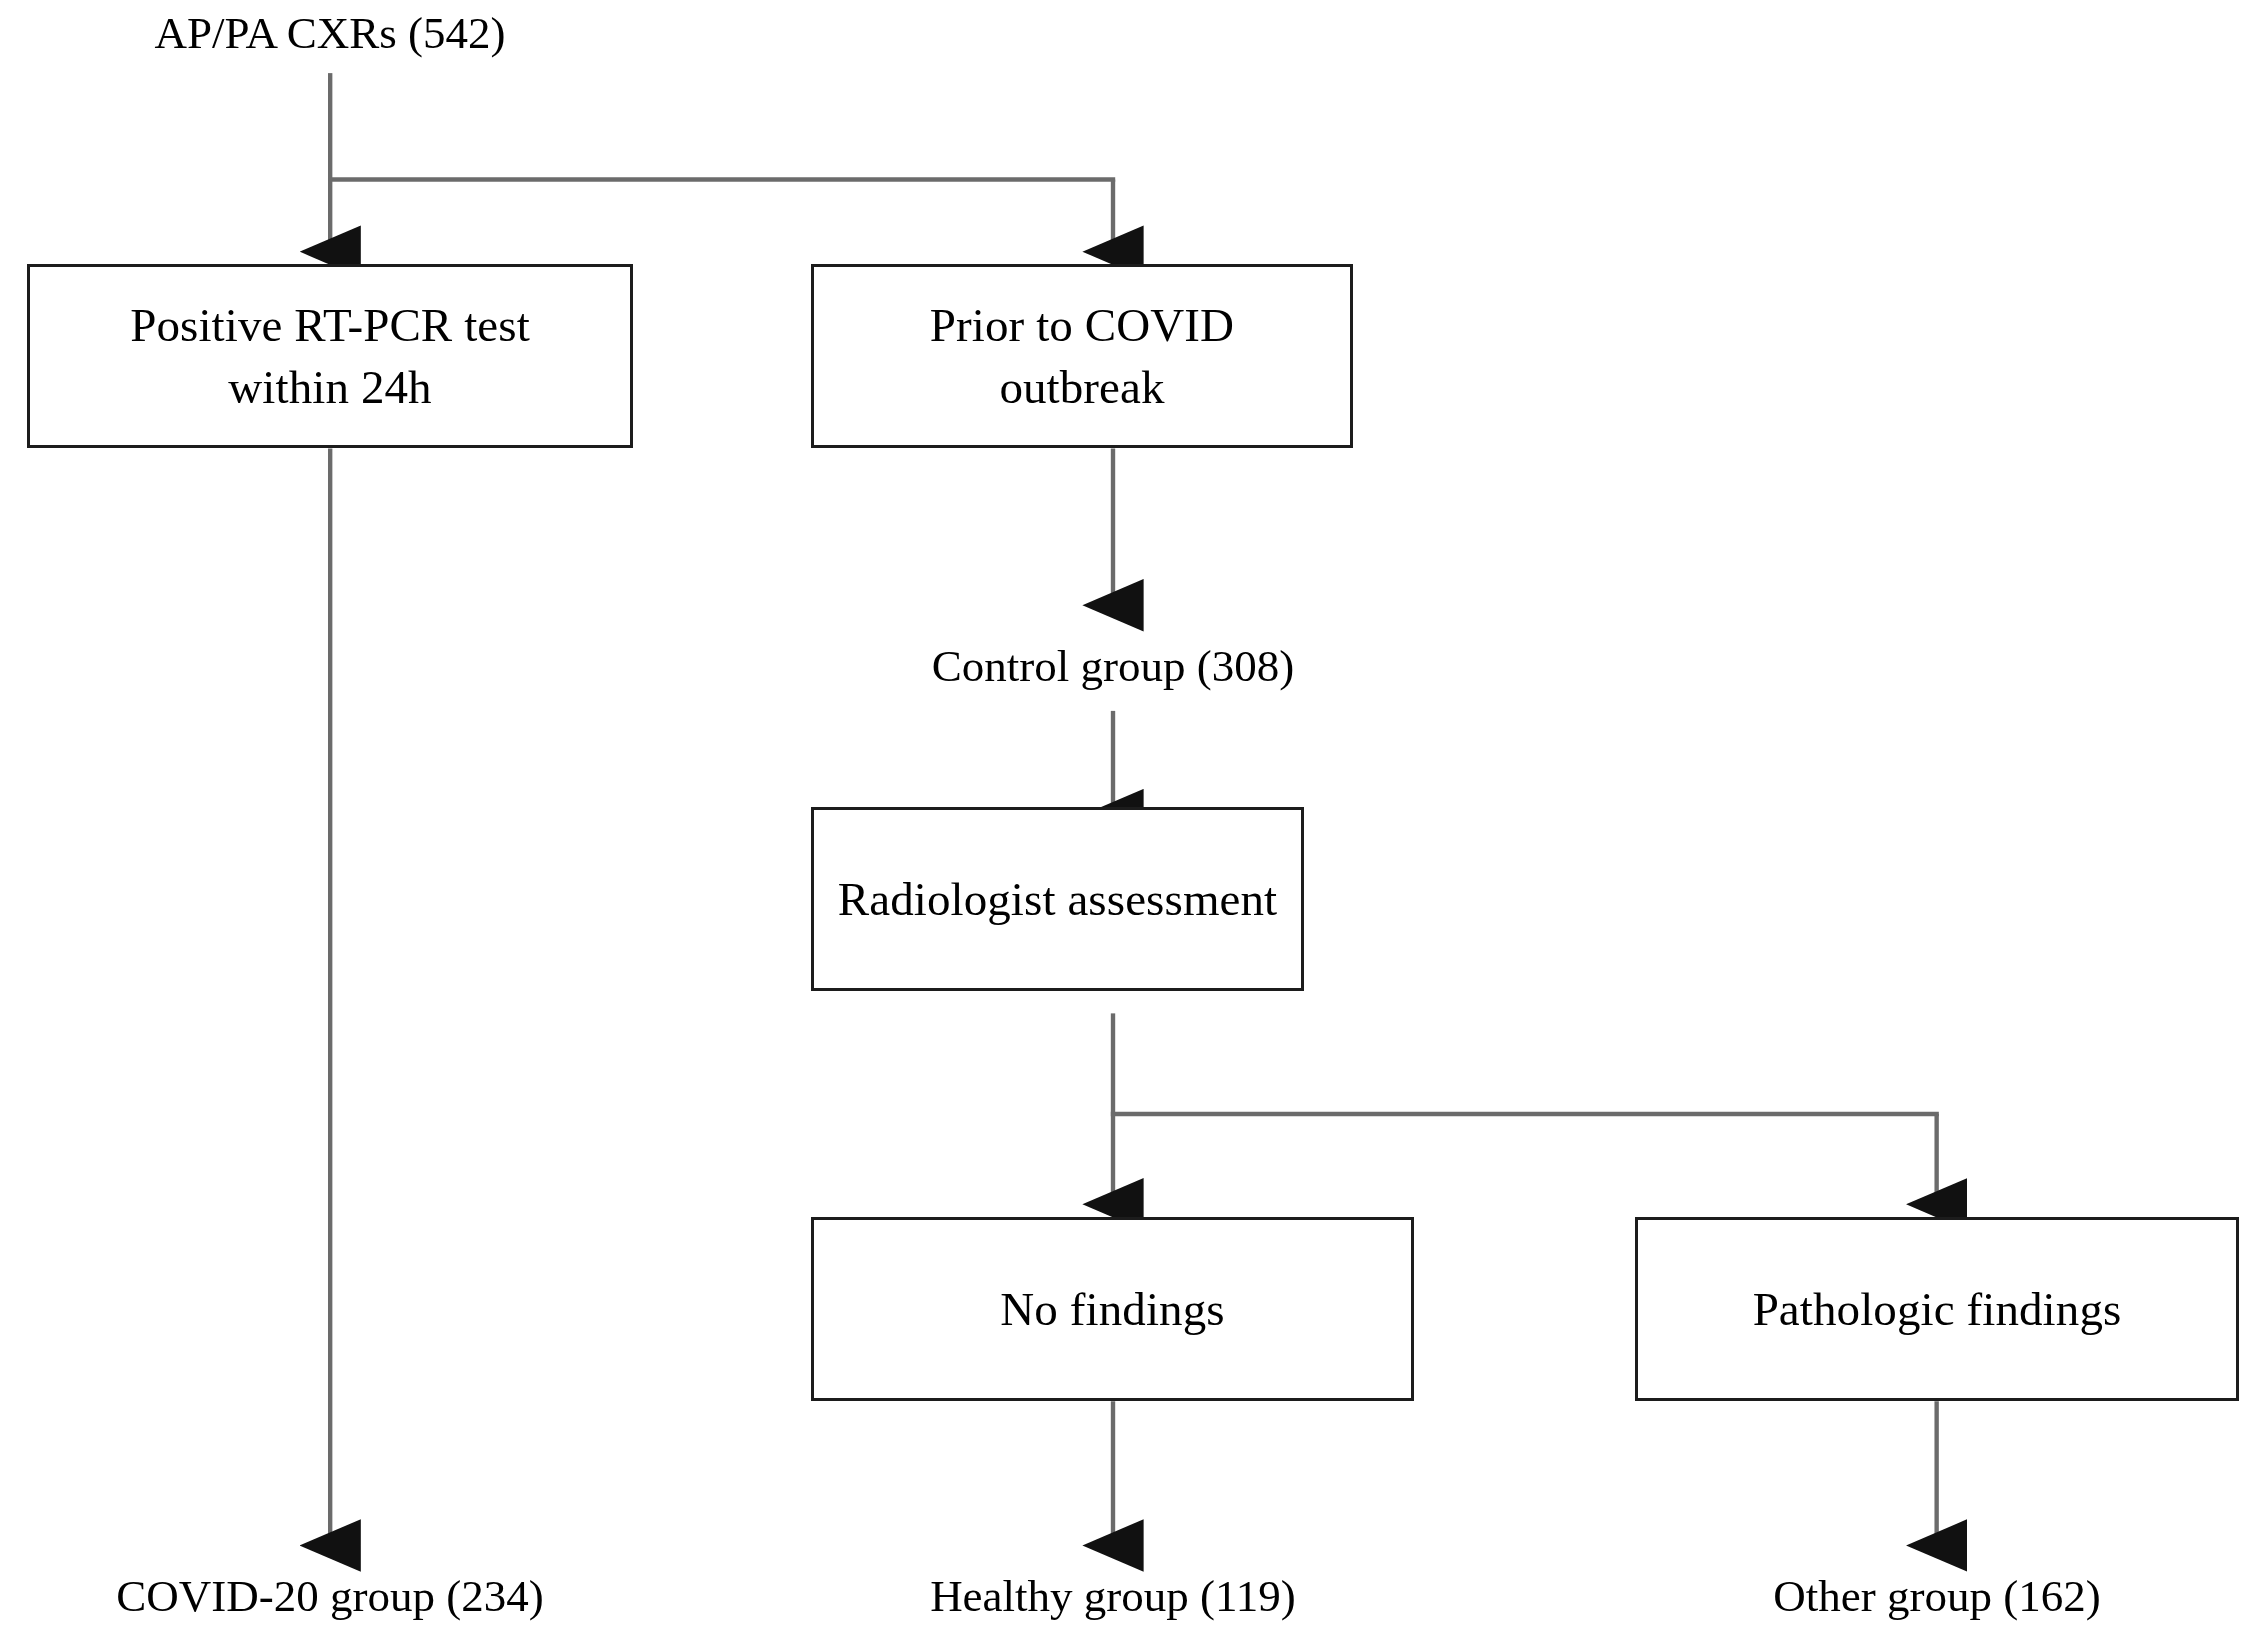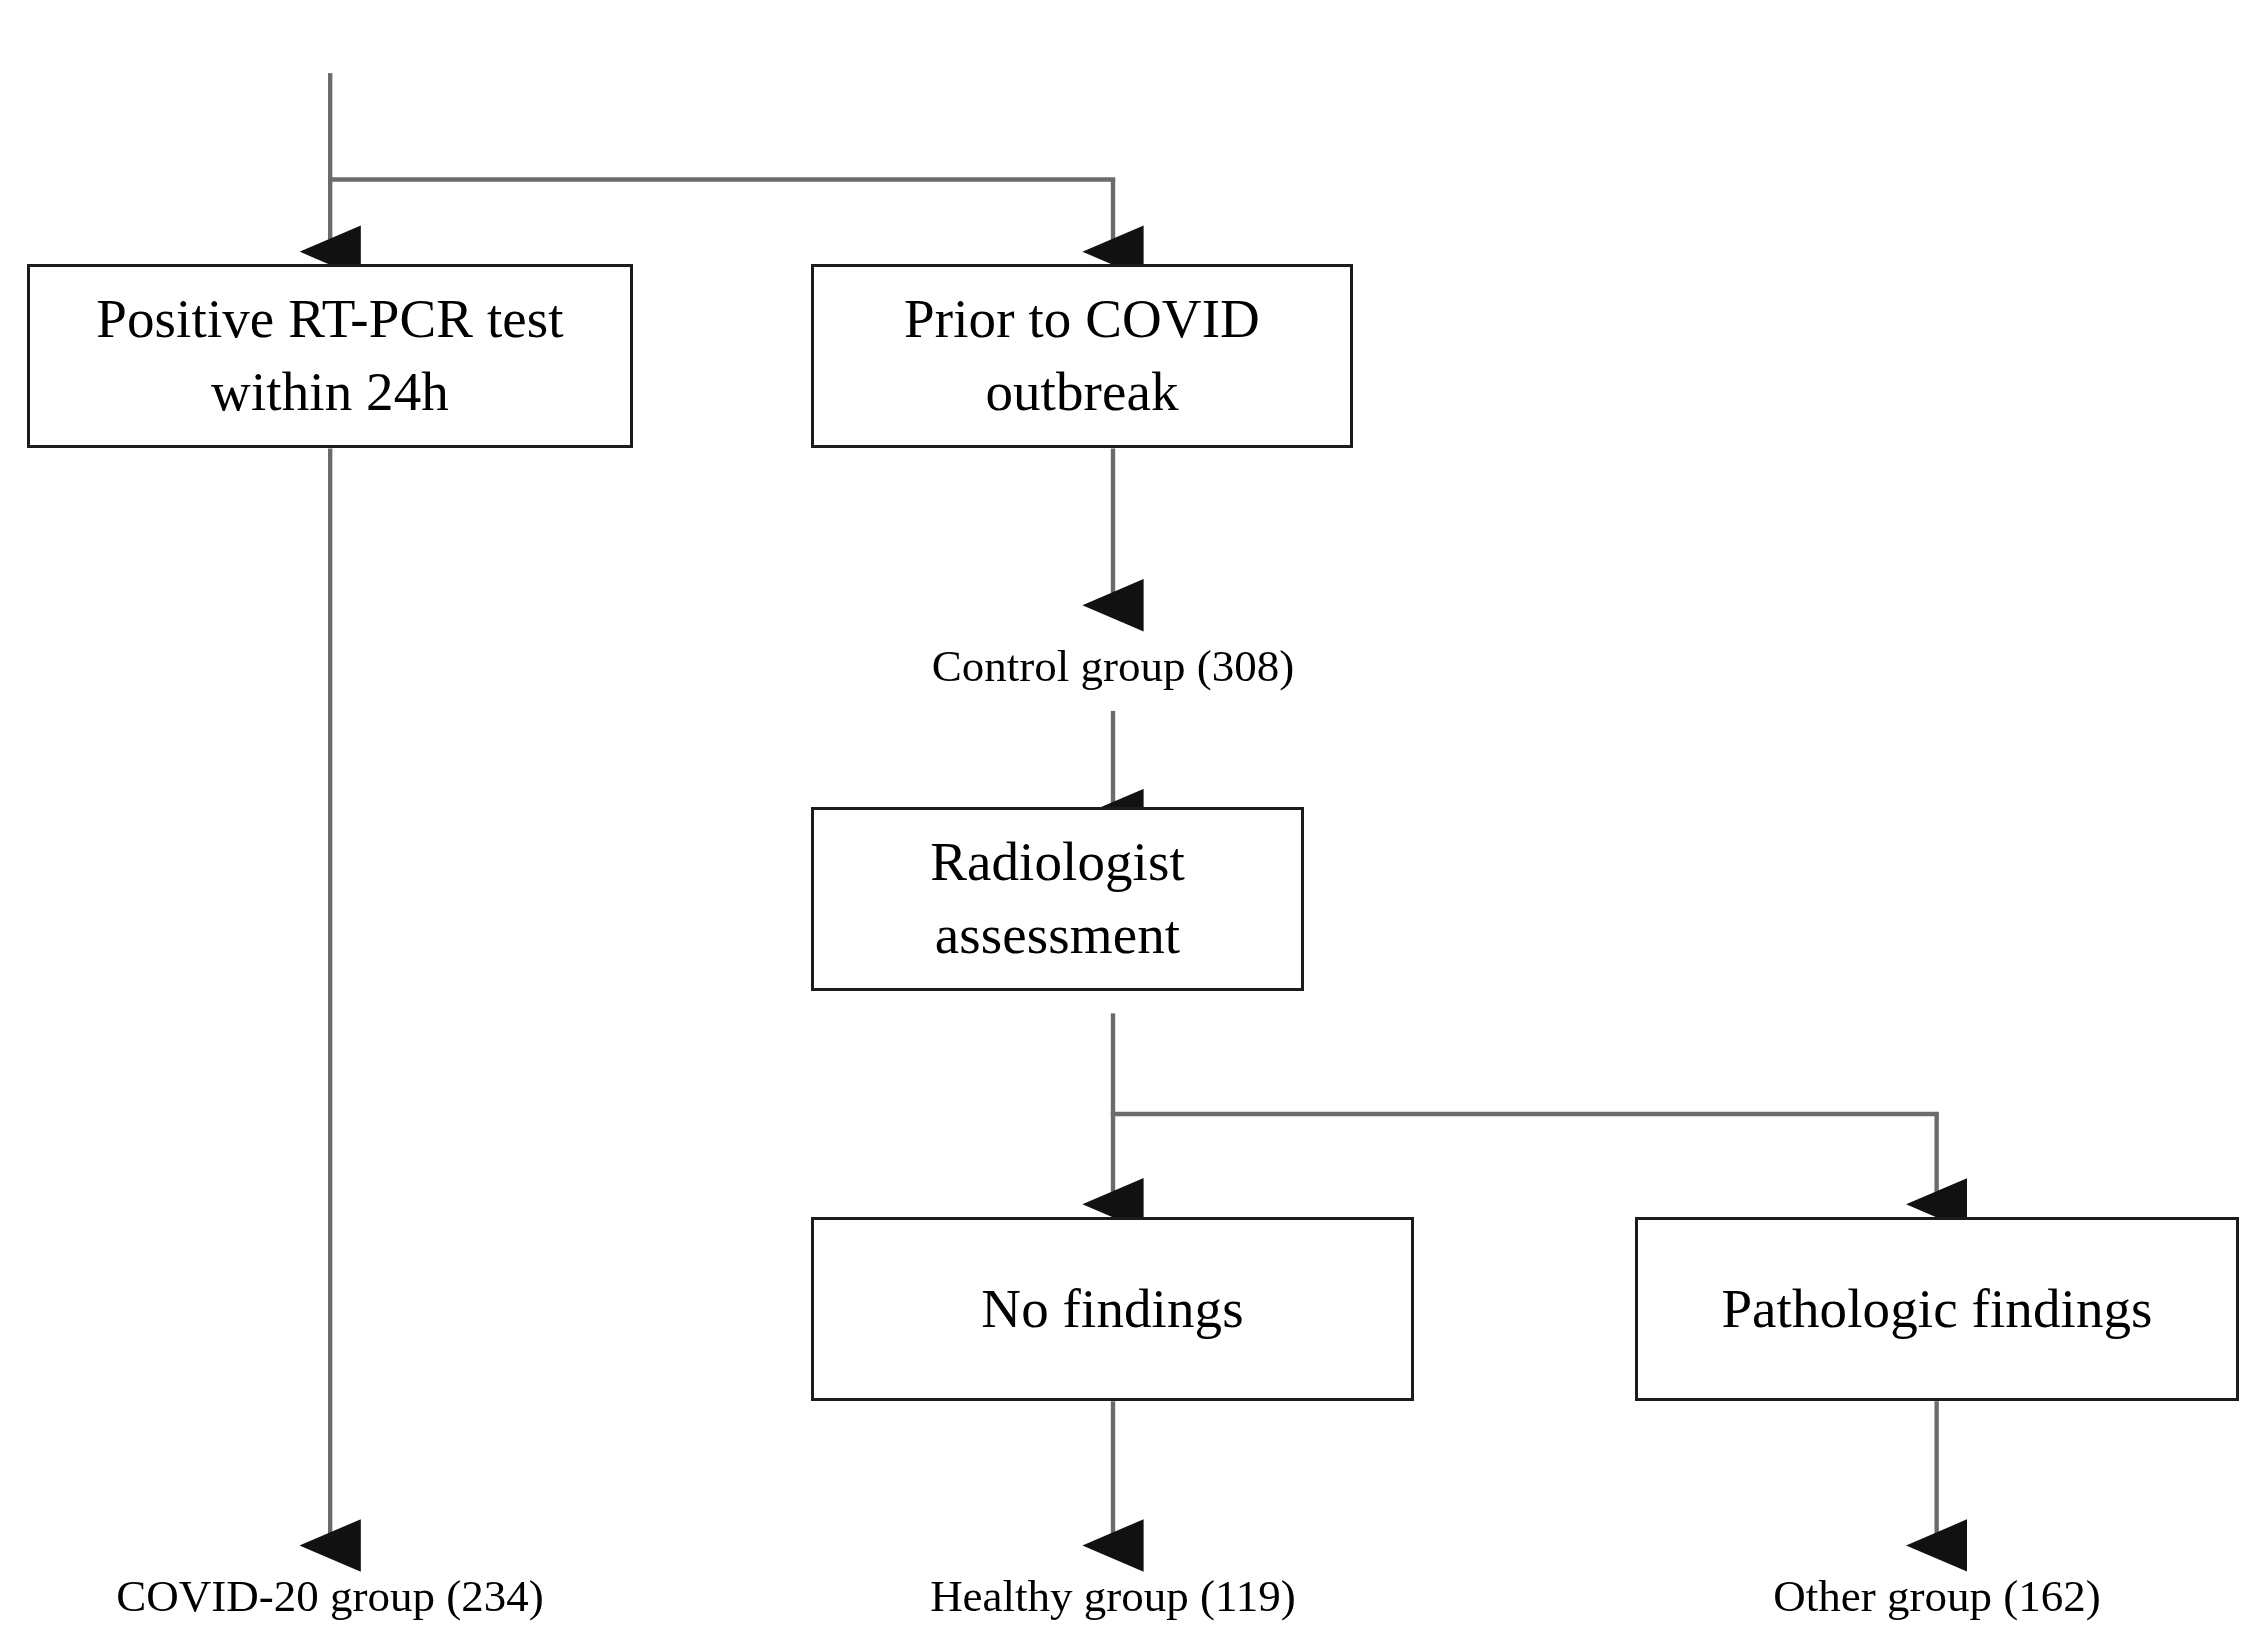--- a/index.html
+++ b/index.html
@@ -30,21 +30,21 @@
     box-sizing: border-box;
     border: 3.6px solid #1c1c1c;
     background: #ffffff;
     display: flex;
     align-items: center;
     justify-content: center;
     text-align: center;
   }
   .node-label {
     font-family: "Liberation Serif", "DejaVu Serif", serif;
-    font-size: 55px;
+    font-size: 47px;
     line-height: 1.32;
     color: #000000;
     white-space: pre-line;
     letter-spacing: 0.1px;
   }
   .free-label {
     position: absolute;
     text-align: center;
     font-family: "Liberation Serif", "DejaVu Serif", serif;
     font-size: 45px;
@@ -108,20 +108,21 @@
 
     <g>
       <path d="M 1527 1922 L 1527 2120" fill="none" stroke="#6b6b6b" stroke-width="6" marker-end="url(#arrowhead)"></path>
     </g>
 
     <g>
       <path d="M 2657 1922 L 2657 2120" fill="none" stroke="#6b6b6b" stroke-width="6" marker-end="url(#arrowhead)"></path>
     </g>
   </svg>
 
+  <div class="free-label centered" style="left:330px; top:4.4px;">AP/PA CXRs (542)</div>
 
   <div class="node-box" style="left:27px; top:264px; width:606px; height:184px;">
     <div class="node-label">Positive RT-PCR test
 within 24h</div>
   </div>
 
   <div class="node-box" style="left:811px; top:264px; width:542px; height:184px;">
     <div class="node-label">Prior to COVID
 outbreak</div>
   </div>

